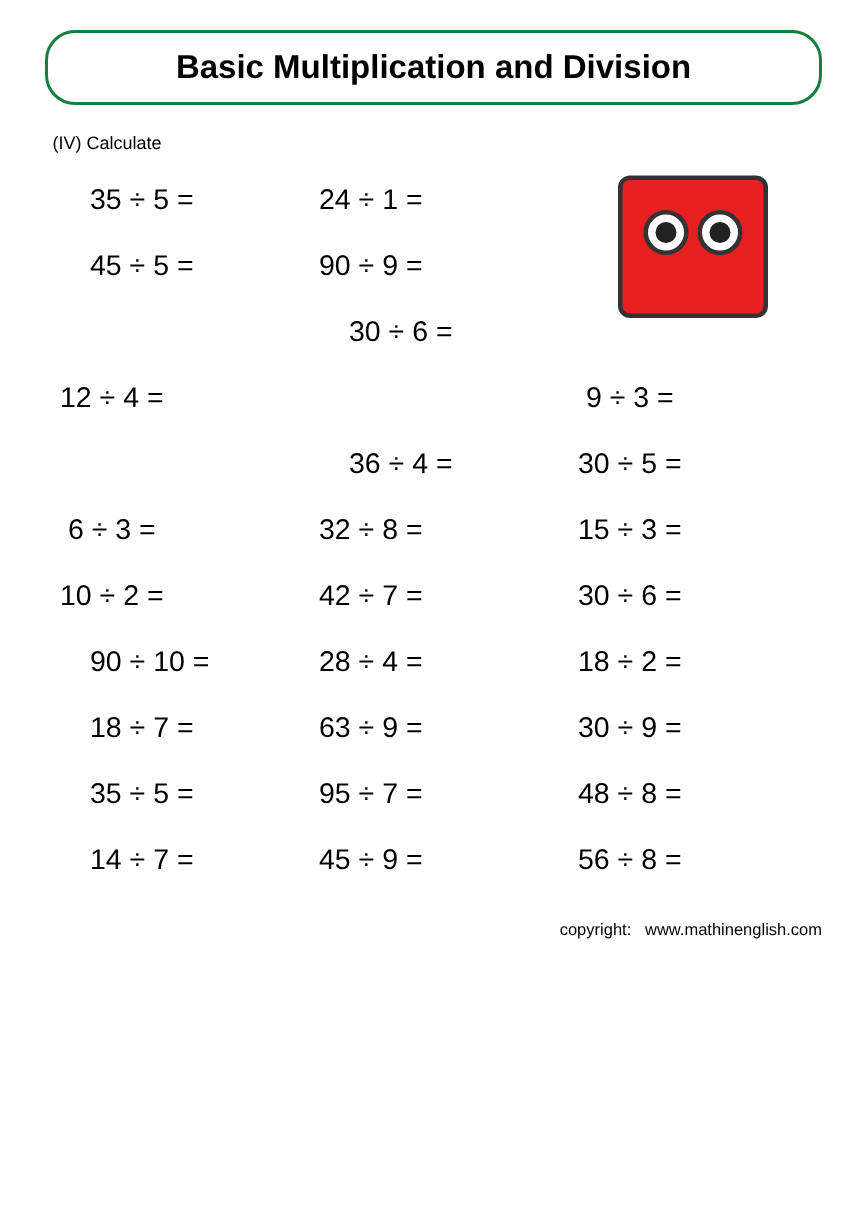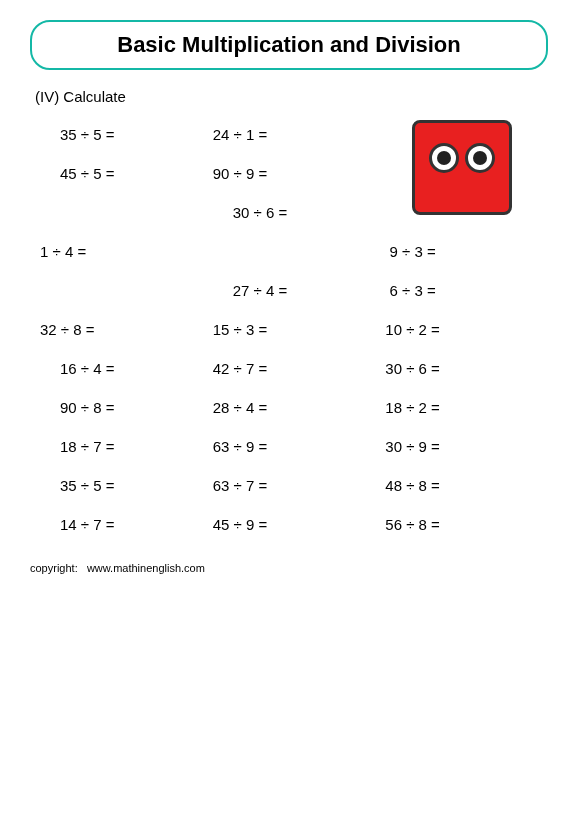--- a/index.html
+++ b/index.html
@@ -5,42 +5,42 @@
     * { box-sizing: border-box; margin: 0; padding: 0; }
     body {
       background: #fff;
       font-family: Arial, sans-serif;
       width: 578px;
       min-height: 818px;
       padding: 20px 30px;
       color: #000;
     }
     .title-box {
-      border: 2px solid #14b8a6;
+      border: 2px solid #15803d;
       border-radius: 20px;
       text-align: center;
       padding: 10px 20px;
       margin-bottom: 18px;
       font-size: 22px;
       font-weight: bold;
     }
     .section-header {
-      font-size: 15px;
+      font-size: 12px;
       margin-bottom: 10px;
       padding-left: 5px;
     }
     .problems-area {
       display: grid;
       grid-template-columns: 1fr 1fr 1fr;
       row-gap: 0px;
       column-gap: 0px;
       position: relative;
     }
     .problem {
-      font-size: 15px;
+      font-size: 19px;
       padding: 11px 0 11px 10px;
       white-space: nowrap;
     }
     .problem.indent {
       padding-left: 30px;
     }
     .monster-cell {
       grid-row: 1 / 4;
       grid-column: 3 / 4;
       display: flex;
@@ -74,21 +74,21 @@
       align-items: center;
       justify-content: center;
     }
     .pupil {
       width: 14px;
       height: 14px;
       background: #222;
       border-radius: 50%;
     }
     .copyright {
-      text-align: left;
+      text-align: right;
       font-size: 11px;
       margin-top: 18px;
       color: #333;
     }
     .copyright span {
       color: #000;
     }
   </style>
 </head>
 <body>
@@ -117,48 +117,48 @@
         </div>
       </div>
     </div>
   </div>
 
   <div class="problem indent">45 ÷  5 =</div>
   <div class="problem">90 ÷  9 =</div>
   <div></div>
 
   <div class="problem indent">30 ÷  6 =</div>
-  <div class="problem">1 ÷  4 =</div>
+  <div class="problem">12 ÷  4 =</div>
   <div></div>
 
   <div class="problem">&nbsp;9 ÷  3 =</div>
   <div></div>
 
-  <div class="problem indent">27 ÷  4 =</div>
+  <div class="problem indent">36 ÷  4 =</div>
+  <div class="problem">30 ÷  5 =</div>
 
   <div class="problem">&nbsp;6 ÷  3 =</div>
   <div class="problem">32 ÷  8 =</div>
 
   <div class="problem">15 ÷  3 =</div>
   <div class="problem">10 ÷  2 =</div>
 
-  <div class="problem indent">16 ÷  4 =</div>
   <div class="problem">42 ÷  7 =</div>
   <div class="problem">30 ÷  6 =</div>
 
-  <div class="problem indent">90 ÷ 8 =</div>
+  <div class="problem indent">90 ÷ 10 =</div>
   <div class="problem">28 ÷  4 =</div>
   <div class="problem">18 ÷  2 =</div>
 
   <div class="problem indent">18 ÷  7 =</div>
   <div class="problem">63 ÷  9 =</div>
   <div class="problem">30 ÷ 9 =</div>
 
   <div class="problem indent">35 ÷  5 =</div>
-  <div class="problem">63 ÷  7 =</div>
+  <div class="problem">95 ÷  7 =</div>
   <div class="problem">48 ÷  8 =</div>
 
   <div class="problem indent">14 ÷  7 =</div>
   <div class="problem">45 ÷  9 =</div>
   <div class="problem">56 ÷  8 =</div>
 
 </div>
 
 <div class="copyright">
   <span>copyright:</span>

